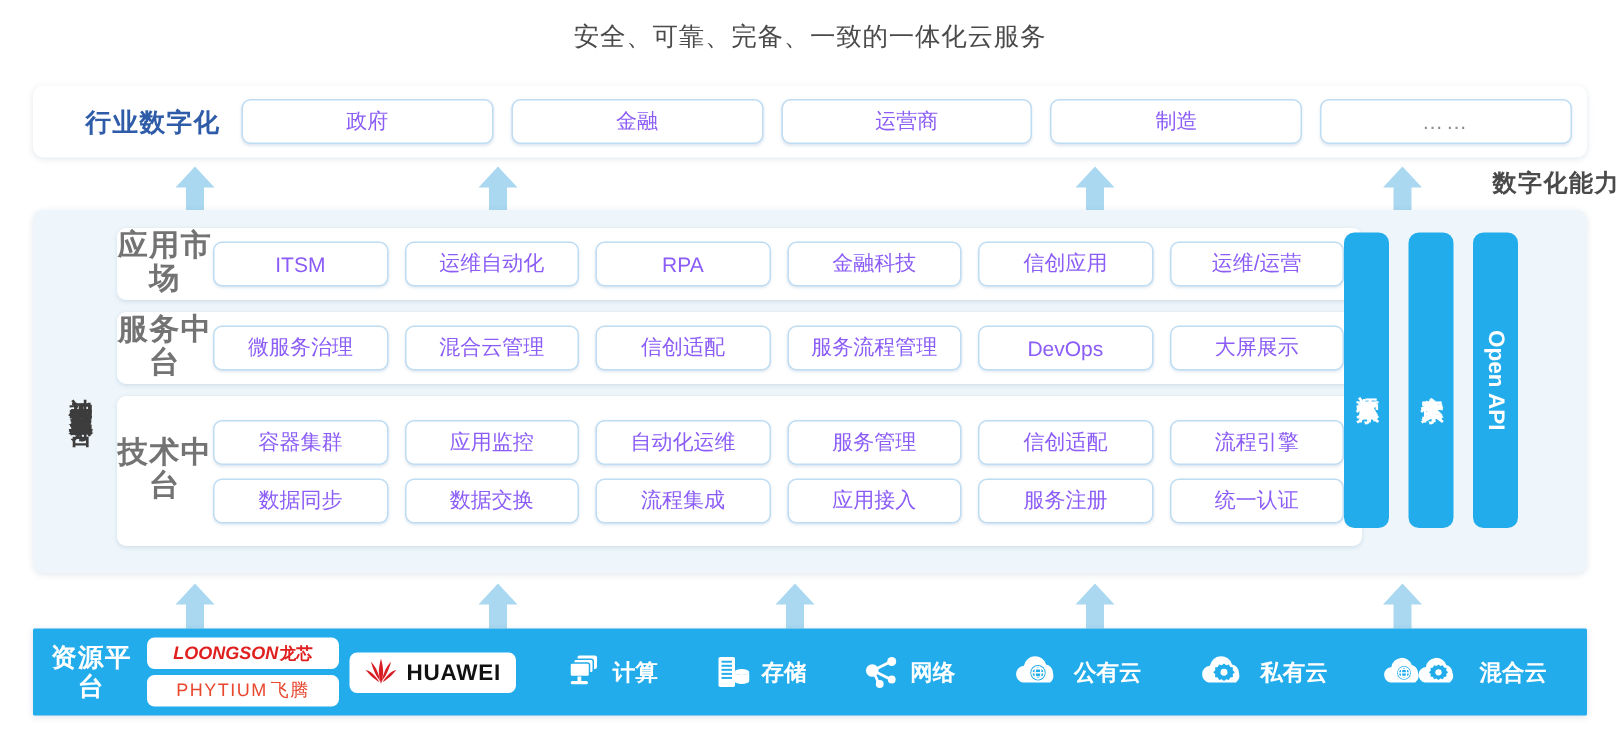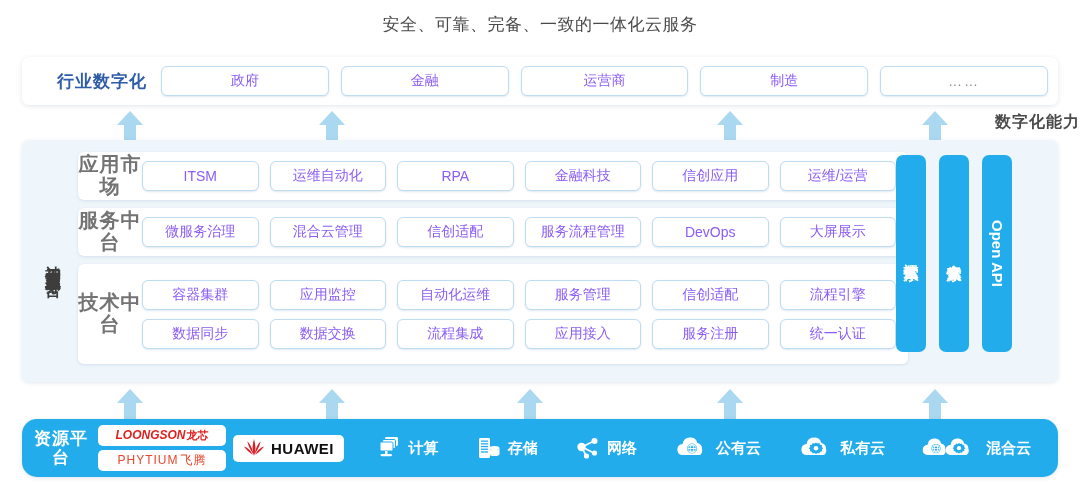--- a/index.html
+++ b/index.html
@@ -165,21 +165,21 @@
   .vbar-1 { left: 896px; }
   .vbar-2 { left: 939px; }
   .vbar-3 { left: 982px; }
 
   
   .res-bar {
     position: absolute;
     left: 22px; top: 419px;
     width: 1036px; height: 58px;
     background: #22aceb;
-    border-radius: 15px;
+    border-radius: 1px;
     display: flex; align-items: center;
     box-shadow: 0 1px 4px rgba(120,140,170,0.25);
   }
   .res-label {
     width: 62px; flex: 0 0 62px;
     text-align: center;
     color: #ffffff;
     font-size: 17px;
     font-weight: bold;
     line-height: 1.12;

